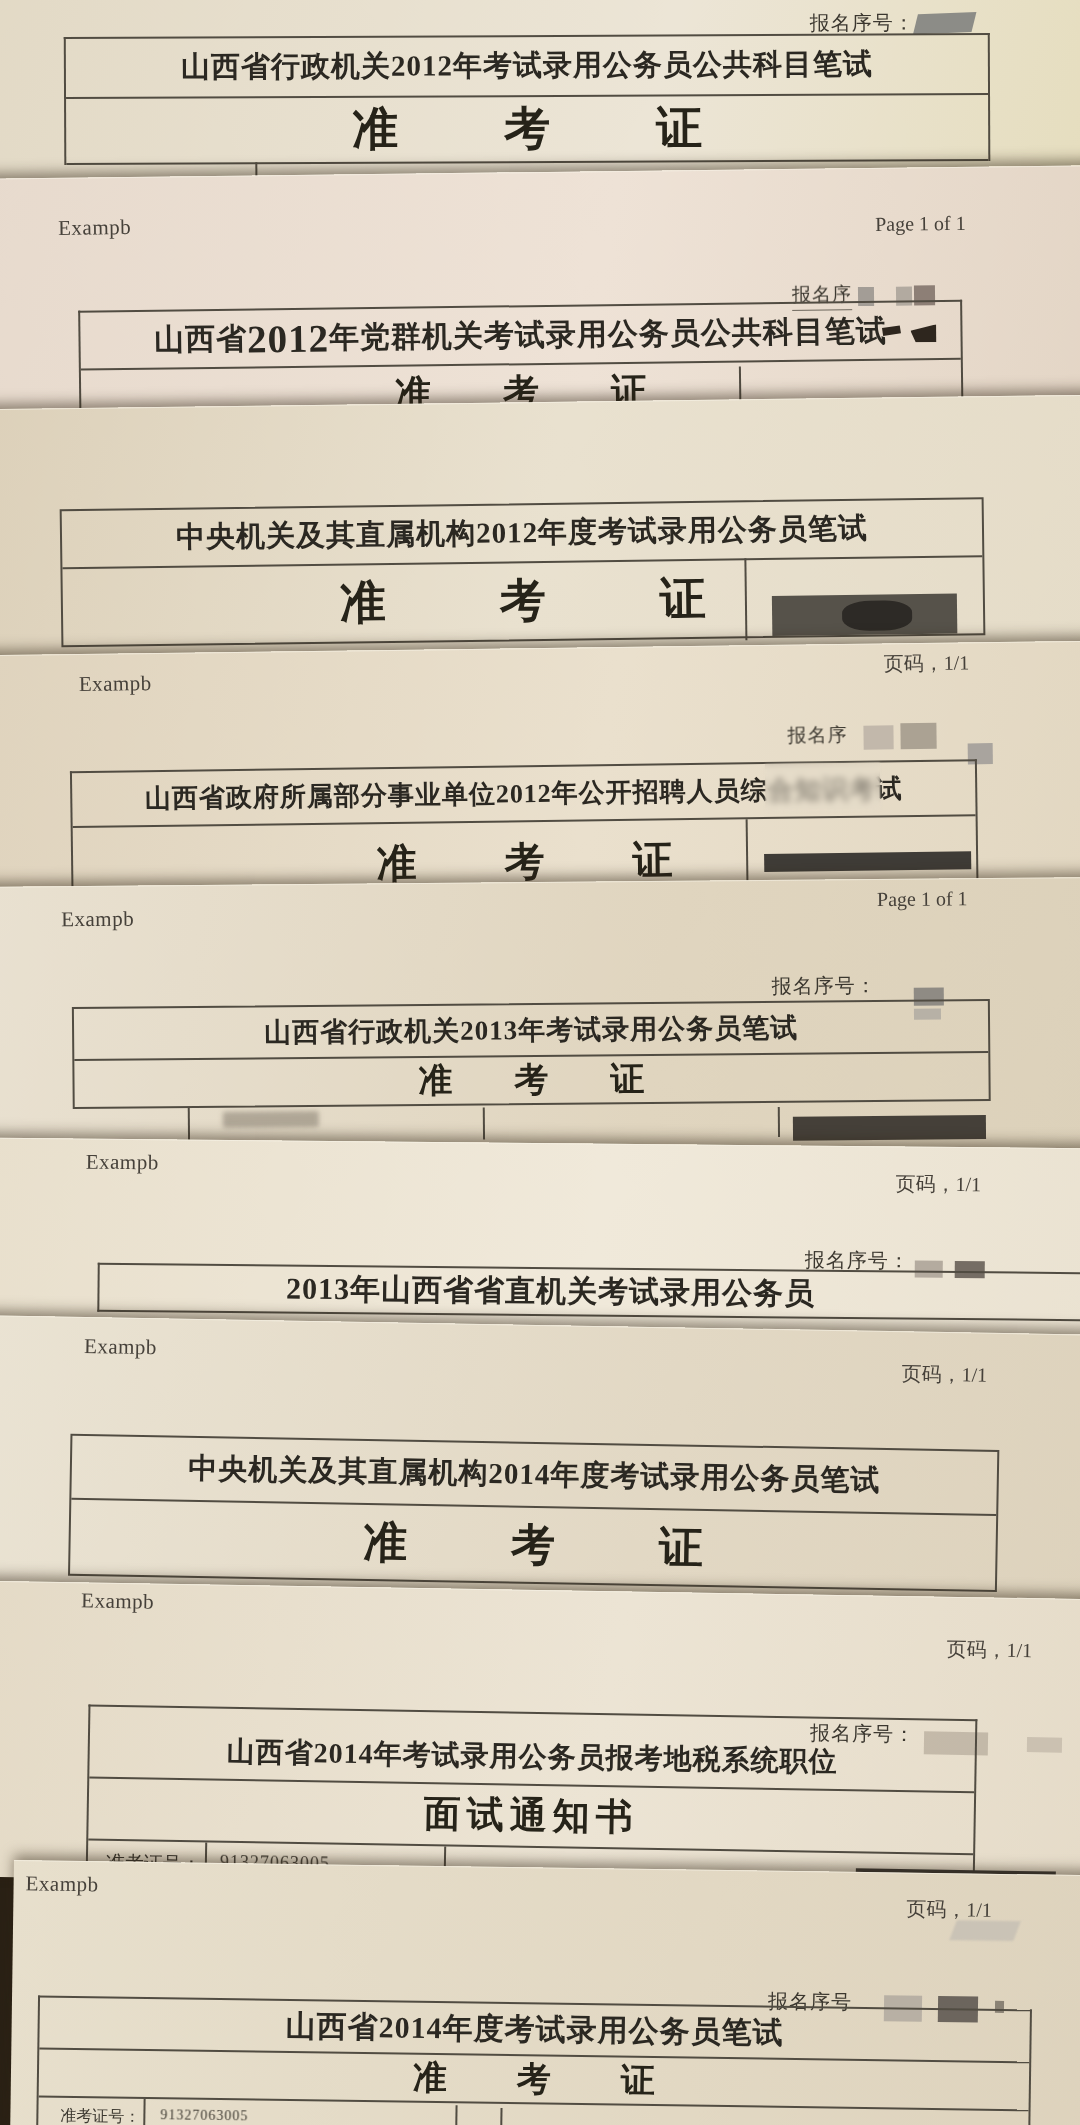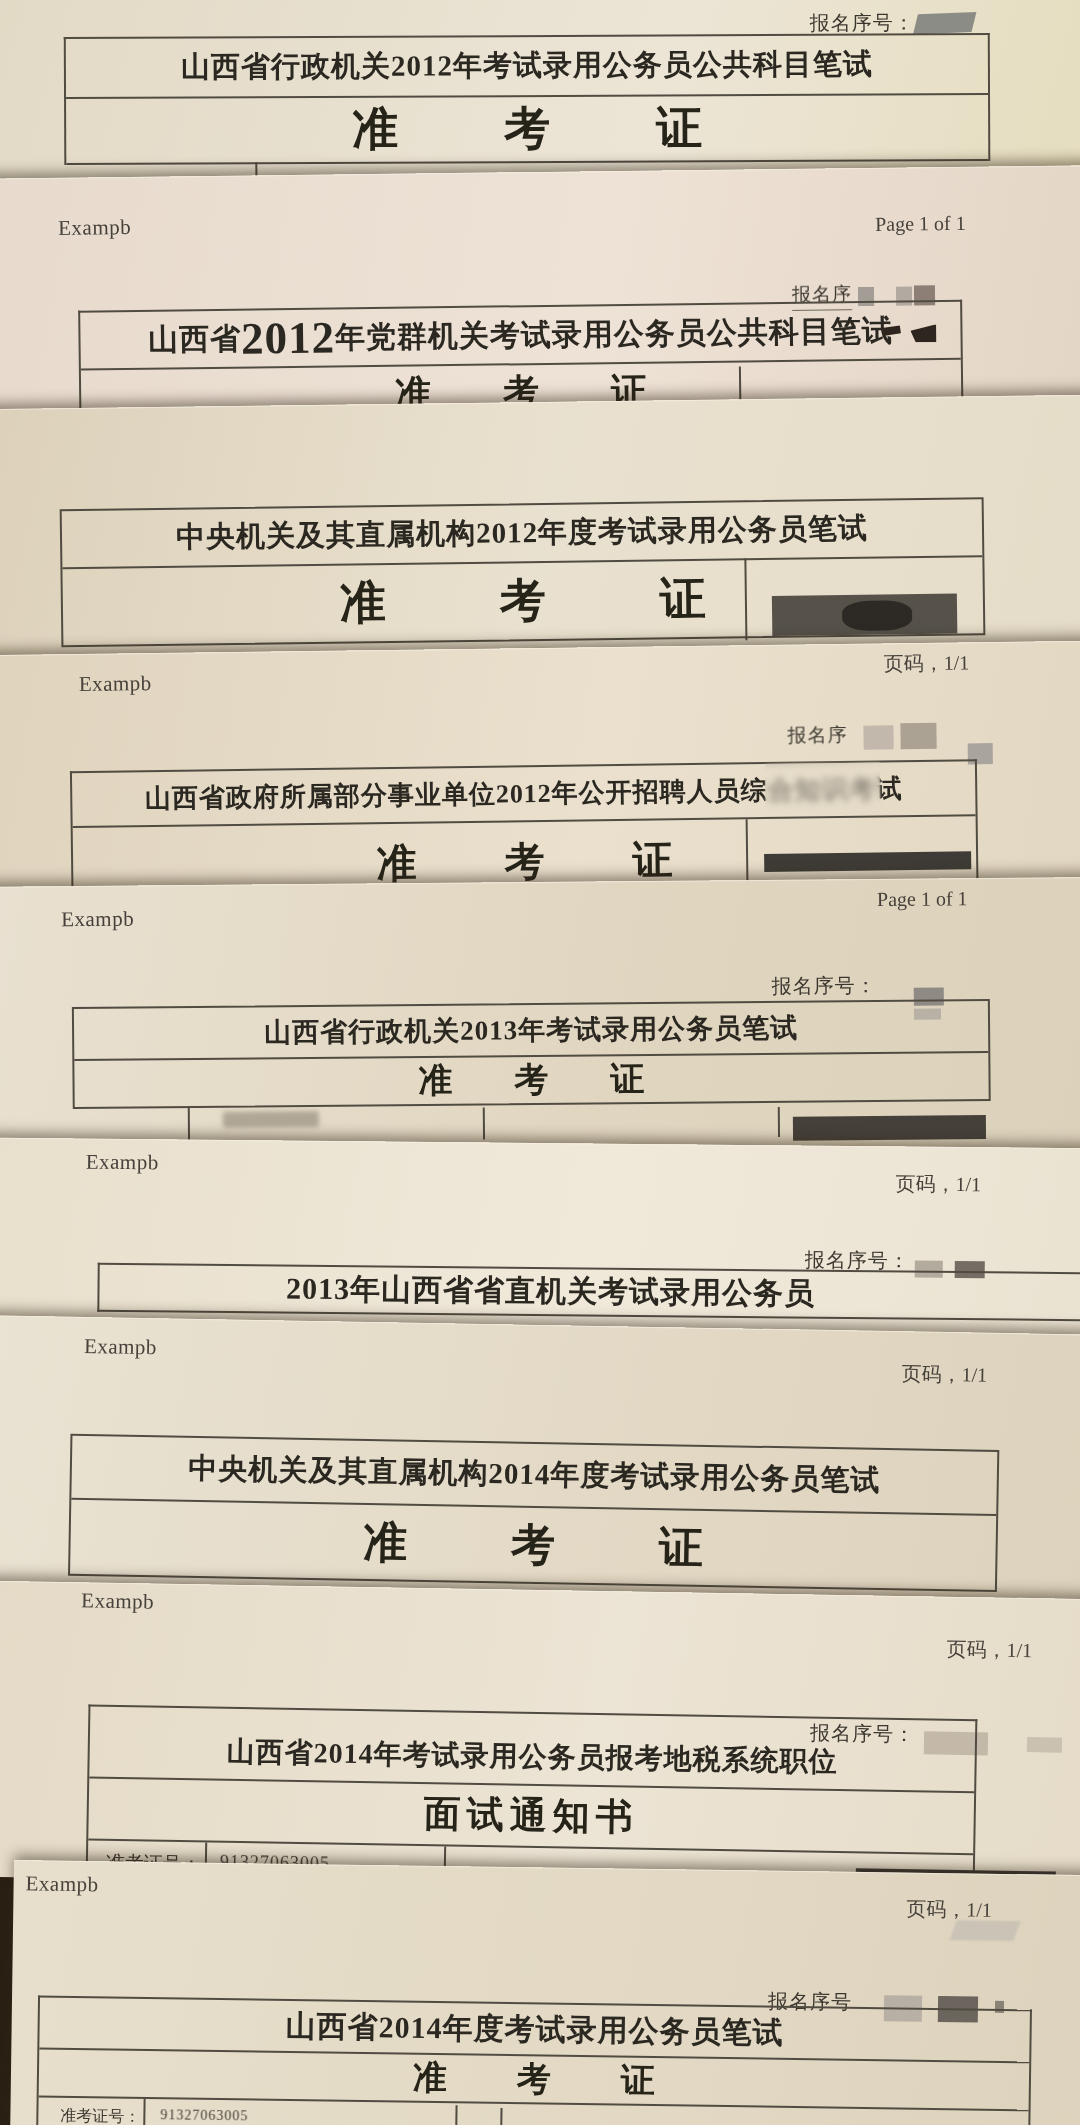--- a/index.html
+++ b/index.html
@@ -50,21 +50,21 @@
   <div class="sheet" style="top:172px;height:245px;transform:rotate(-0.7deg);background:linear-gradient(100deg,#e7dacd,#eee2d6 55%,#e3d5c5);">
     <div class="exampb" style="left:94px;top:37px;">Exampb</div>
     <div class="pageno" style="left:911px;top:44px;">Page 1 of 1</div>
     <div class="reg faint" style="left:827px;top:112px;font-size:19px;border-bottom:1px solid #6b655b;padding-bottom:2px;">报名序</div>
     <div class="redact" style="left:893px;top:118px;width:16px;height:19px;background:#a39d96;"></div>
     <div class="redact" style="left:931px;top:118px;width:16px;height:19px;background:#b2aaa0;"></div>
     <div class="redact" style="left:949px;top:117px;width:21px;height:20px;background:#8d7f76;"></div>
     <div class="box" style="left:113px;top:132px;width:880px;border-bottom:none;">
       <div class="row trow" style="height:58px;font-size:30px;">
         <span style="position:static;">山西省</span>
-          <span style="position:static;font-size:45px;font-weight:700;">2012</span>
+          <span style="position:static;font-size:39px;font-weight:700;">2012</span>
           <span style="position:static;">年党群机关考试录用公务员公共科目笔试</span>
       </div>
       <div class="row cert" style="height:55px;font-size:36px;letter-spacing:18px;padding-left:18px;">准　考　证</div>
     </div>
     <div class="wedge" style="left:917px;top:158px;width:18px;height:8px;transform:rotate(-8deg);"></div>
     <div class="wedge" style="left:945px;top:156px;width:26px;height:18px;clip-path:polygon(0 35%,100% 0,100% 100%,20% 100%);"></div>
     <div class="vl" style="left:773px;top:196px;height:49px;"></div>
   </div>
 
   <div class="sheet" style="top:402px;height:260px;transform:rotate(-0.75deg);background:linear-gradient(102deg,#dcd0b9,#e9e1cf 50%,#e5dcc8);">

